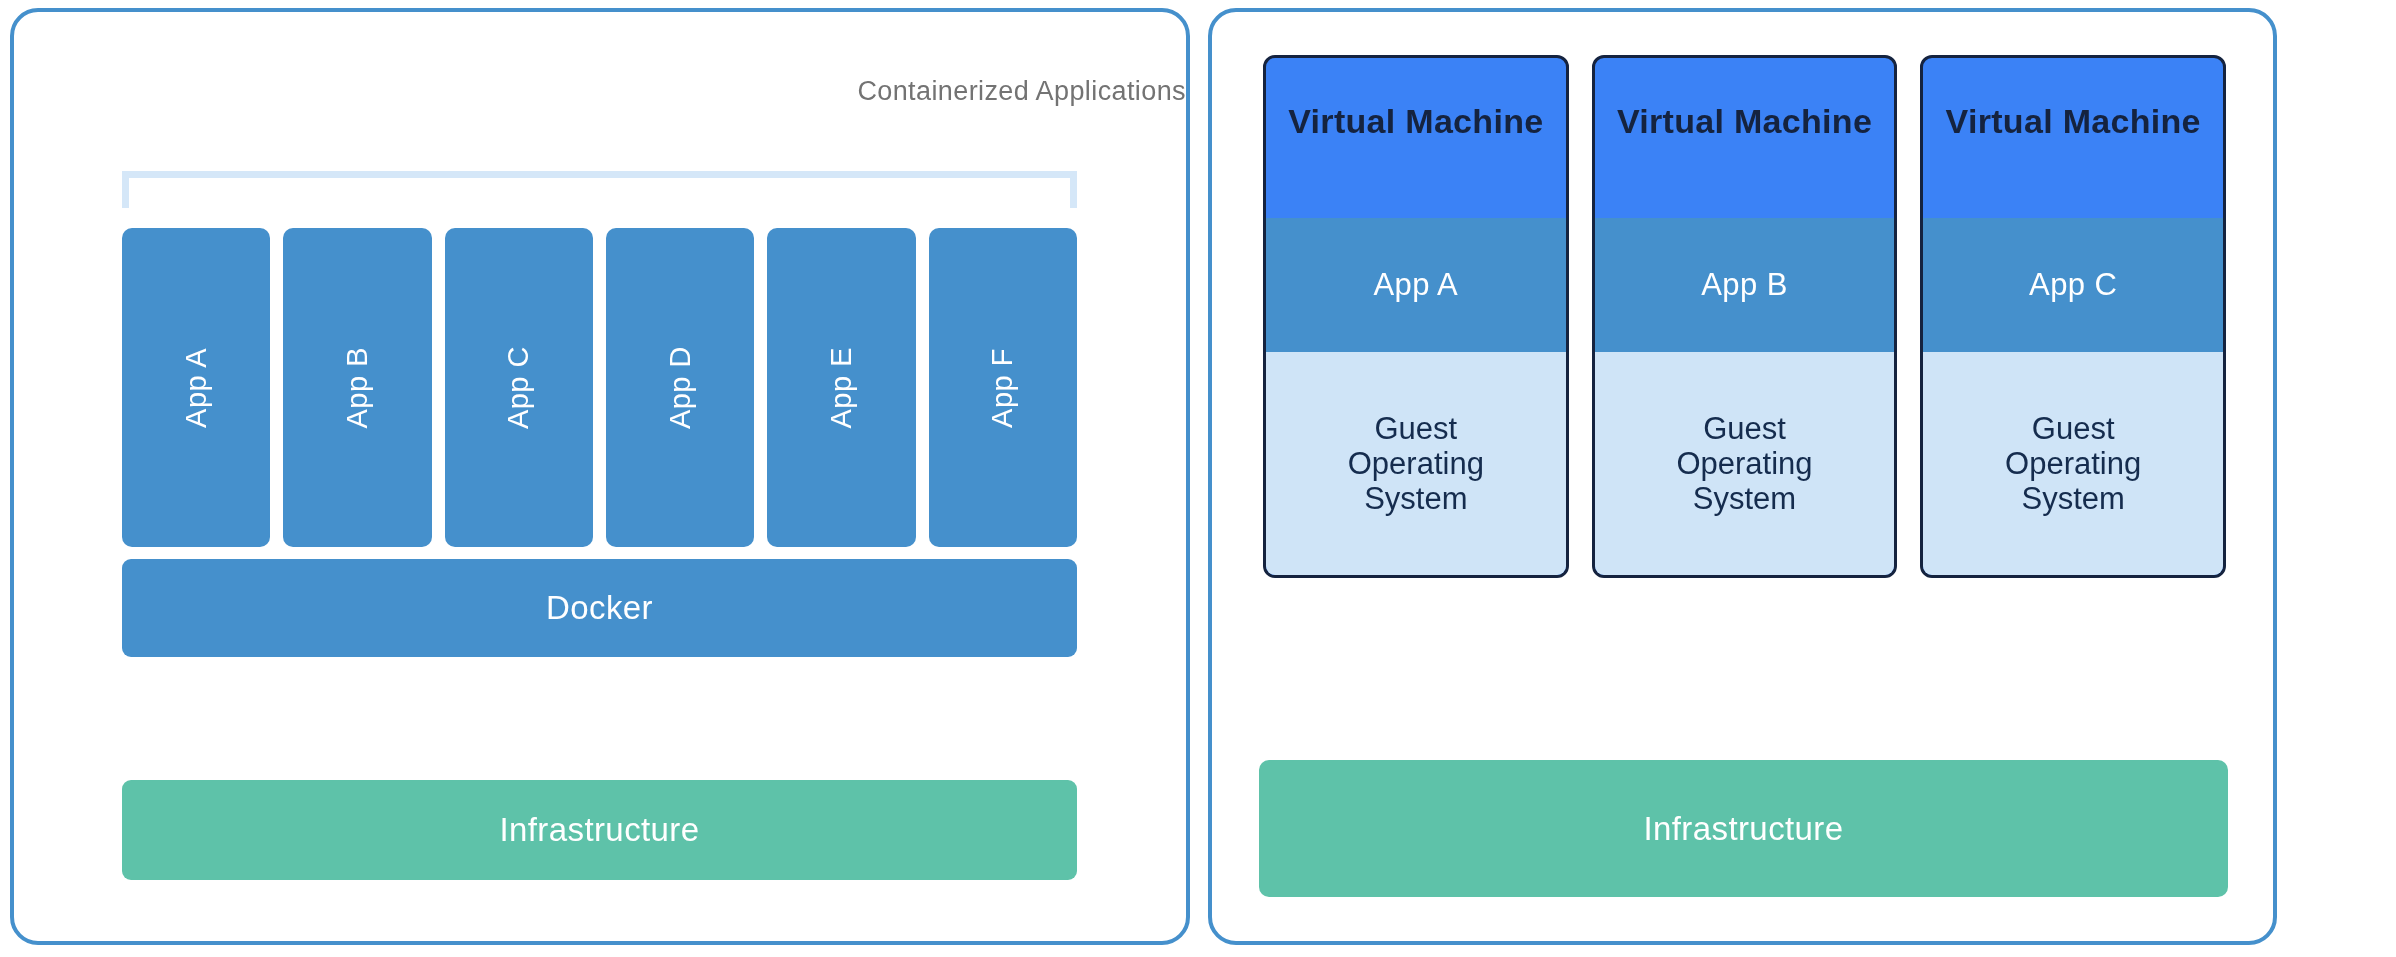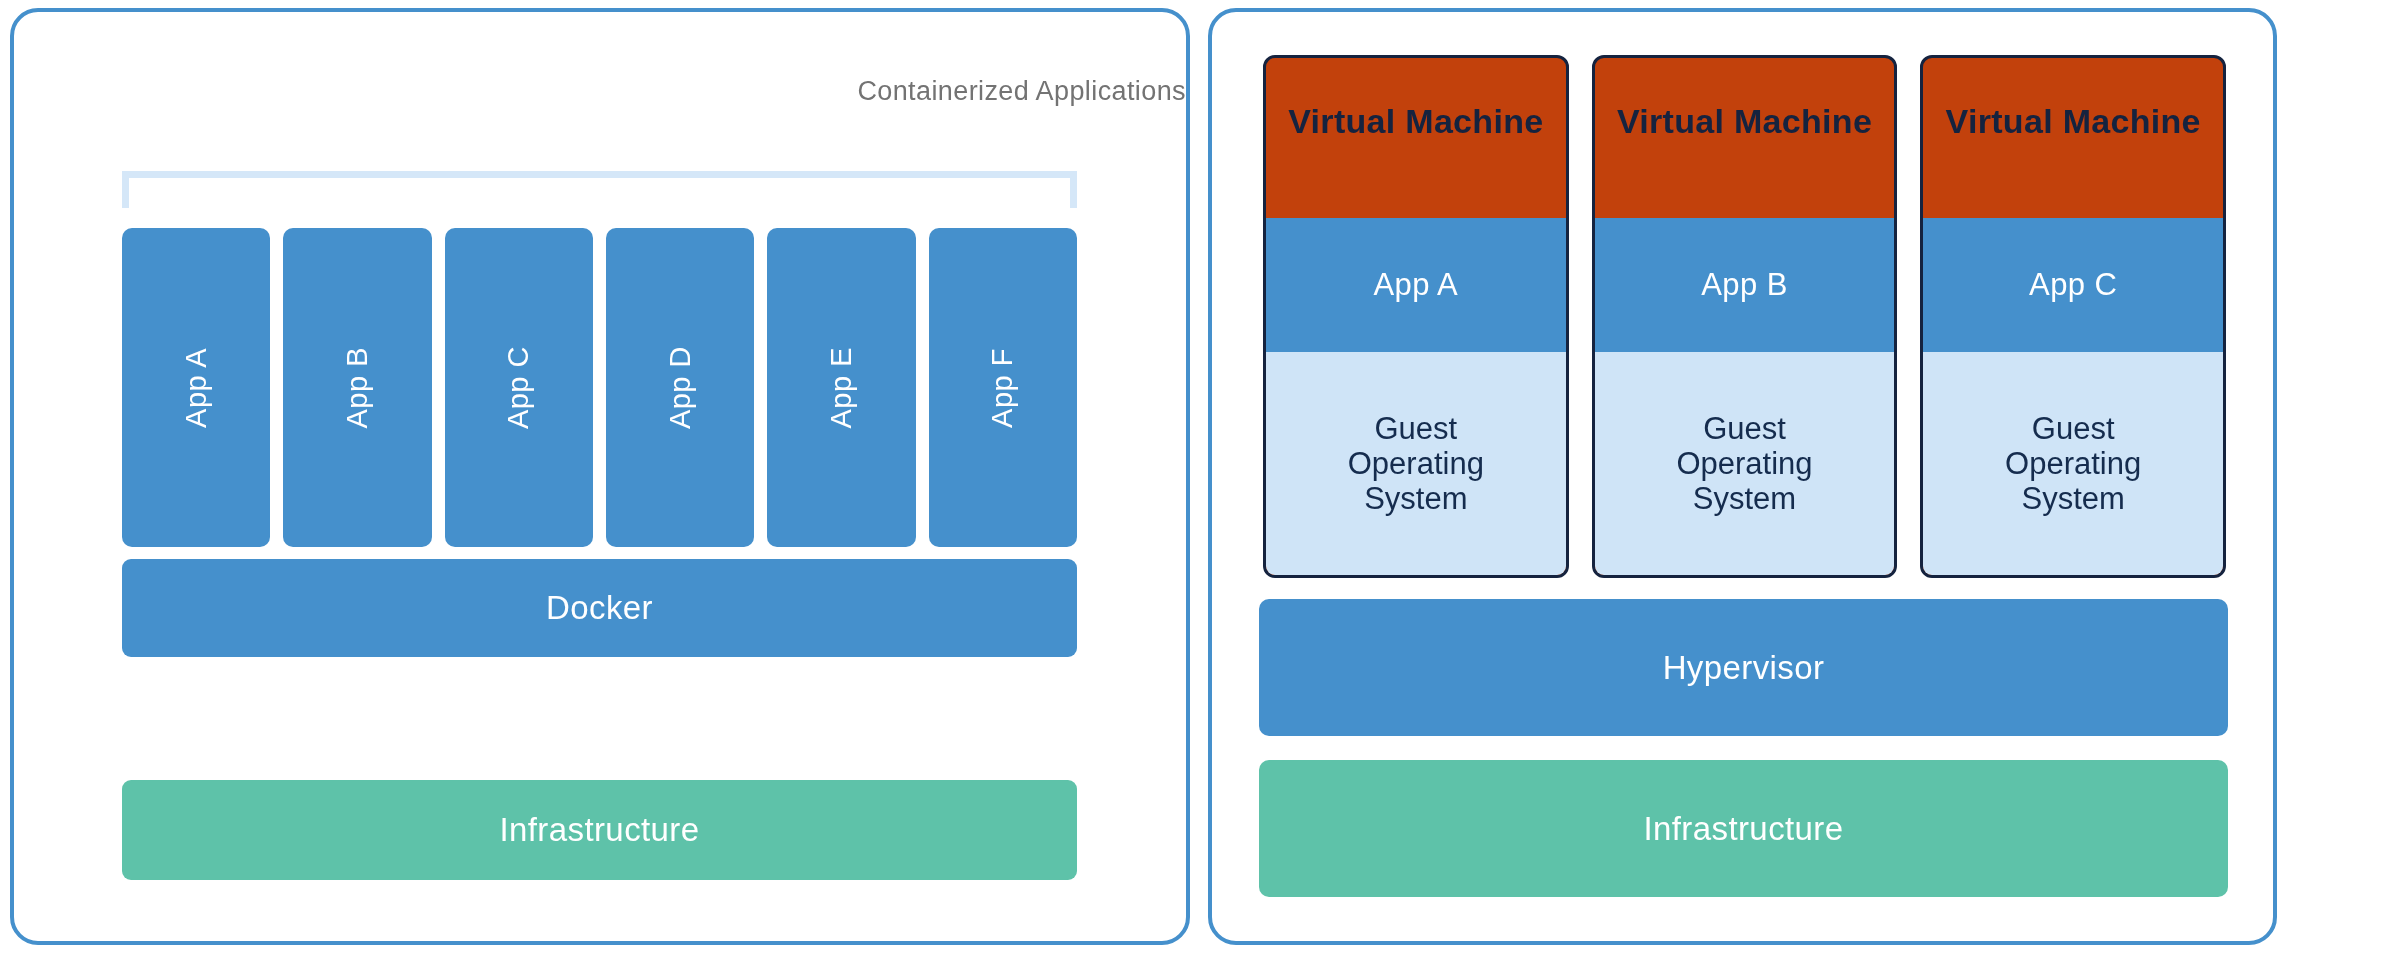--- a/index.html
+++ b/index.html
@@ -89,21 +89,21 @@
     left:51px; top:43px;
     width:963px; height:523px;
     display:flex;
     gap:23px;
   }
   .vm-card{
     flex:1;
     border:3px solid #15233f;
     border-radius:12px;
     box-sizing:border-box;
-    background:#c2410c;
+    background:#3b82f6;
     display:flex;
     flex-direction:column;
     overflow:hidden;
   }
   .vm-title{
     height:160px;
     box-sizing:border-box;
     padding-top:44px;
     text-align:center;
     font-size:34px;
@@ -204,15 +204,14 @@
     <div class="vm-card">
       <div class="vm-title">Virtual Machine</div>
       <div class="vm-app">App C</div>
       <div class="vm-os">
         <span>Guest Operating System</span>
       </div>
     </div>
 
   </div>
 
-  <div class="rlayer" id="hypervisor-layer">Hypervisor</div>
   <div class="rlayer" id="infra-right-layer">Infrastructure</div>
 </div>
 
 </body></html>

